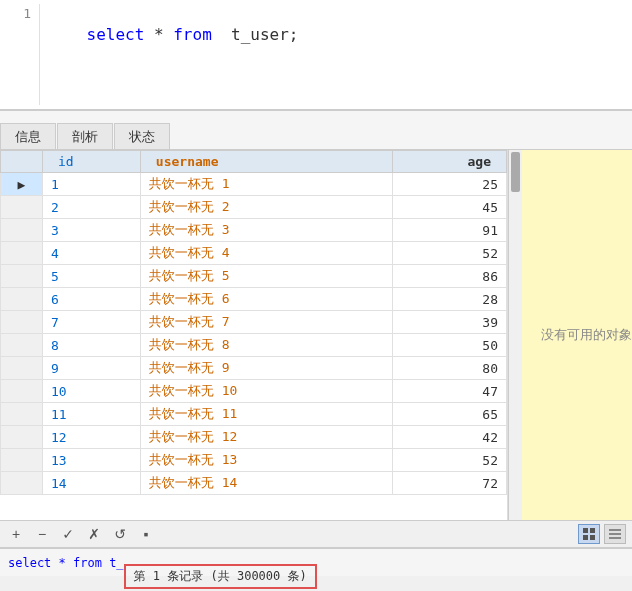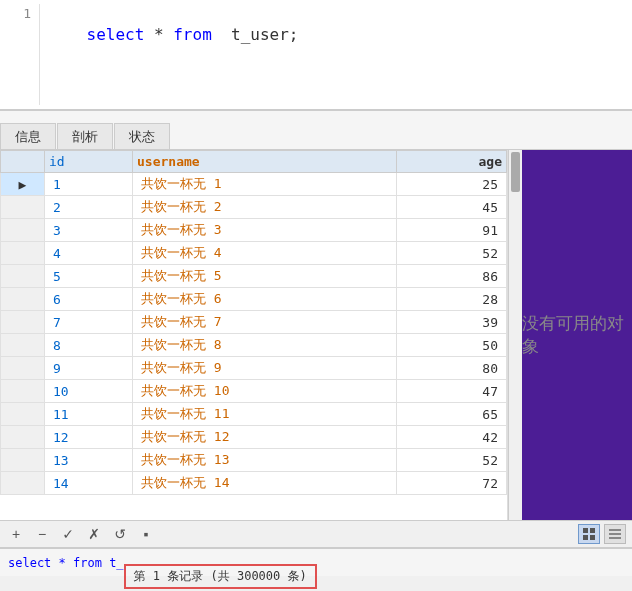--- a/index.html
+++ b/index.html
@@ -79,34 +79,34 @@
       overflow-y: auto;
       overflow-x: hidden;
       border-right: 1px solid #ddd;
     }
     .right-panel {
       width: 110px;
       display: flex;
       align-items: center;
       justify-content: flex-end;
       color: #888;
-      font-size: 17px;
-      background: #4c1d95;
+      font-size: 13px;
+      background: #fef9c3;
     }
     table {
       width: 100%;
       border-collapse: collapse;
       font-size: 13px;
     }
     thead tr {
       background: #e8f0f8;
     }
     thead th {
       border: 1px solid #ccc;
-      padding: 3px 4px;
+      padding: 3px 15px;
       text-align: left;
       font-weight: bold;
       color: #000;
       position: sticky;
       top: 0;
       background: #dde8f3;
     }
     thead th:first-child {
       width: 20px;
       background: #dde8f3;

